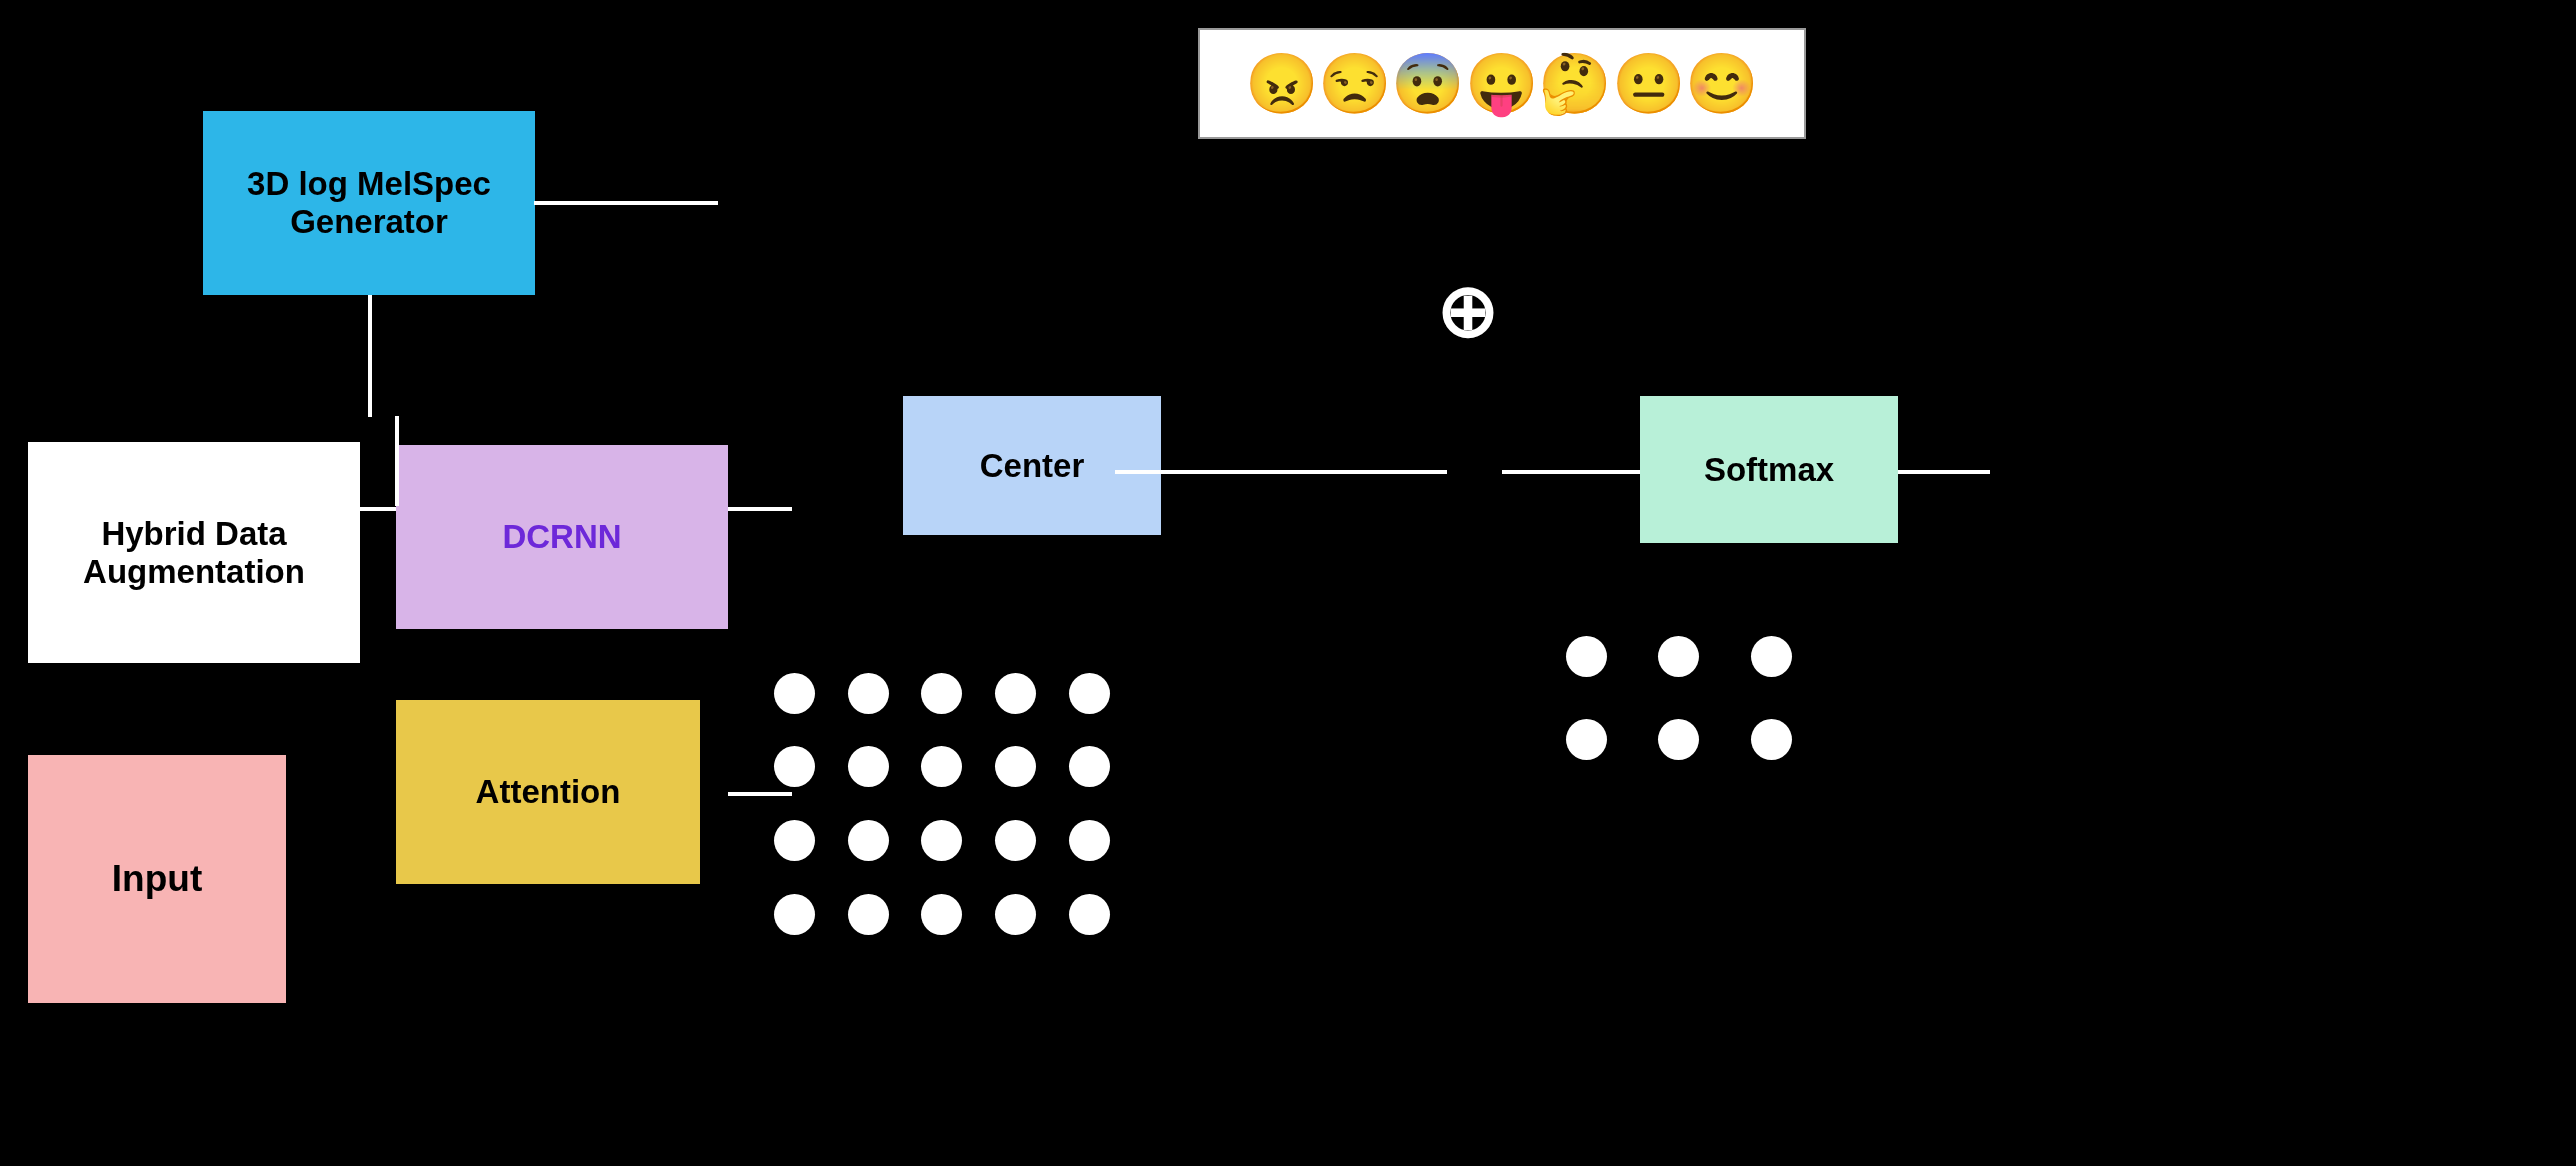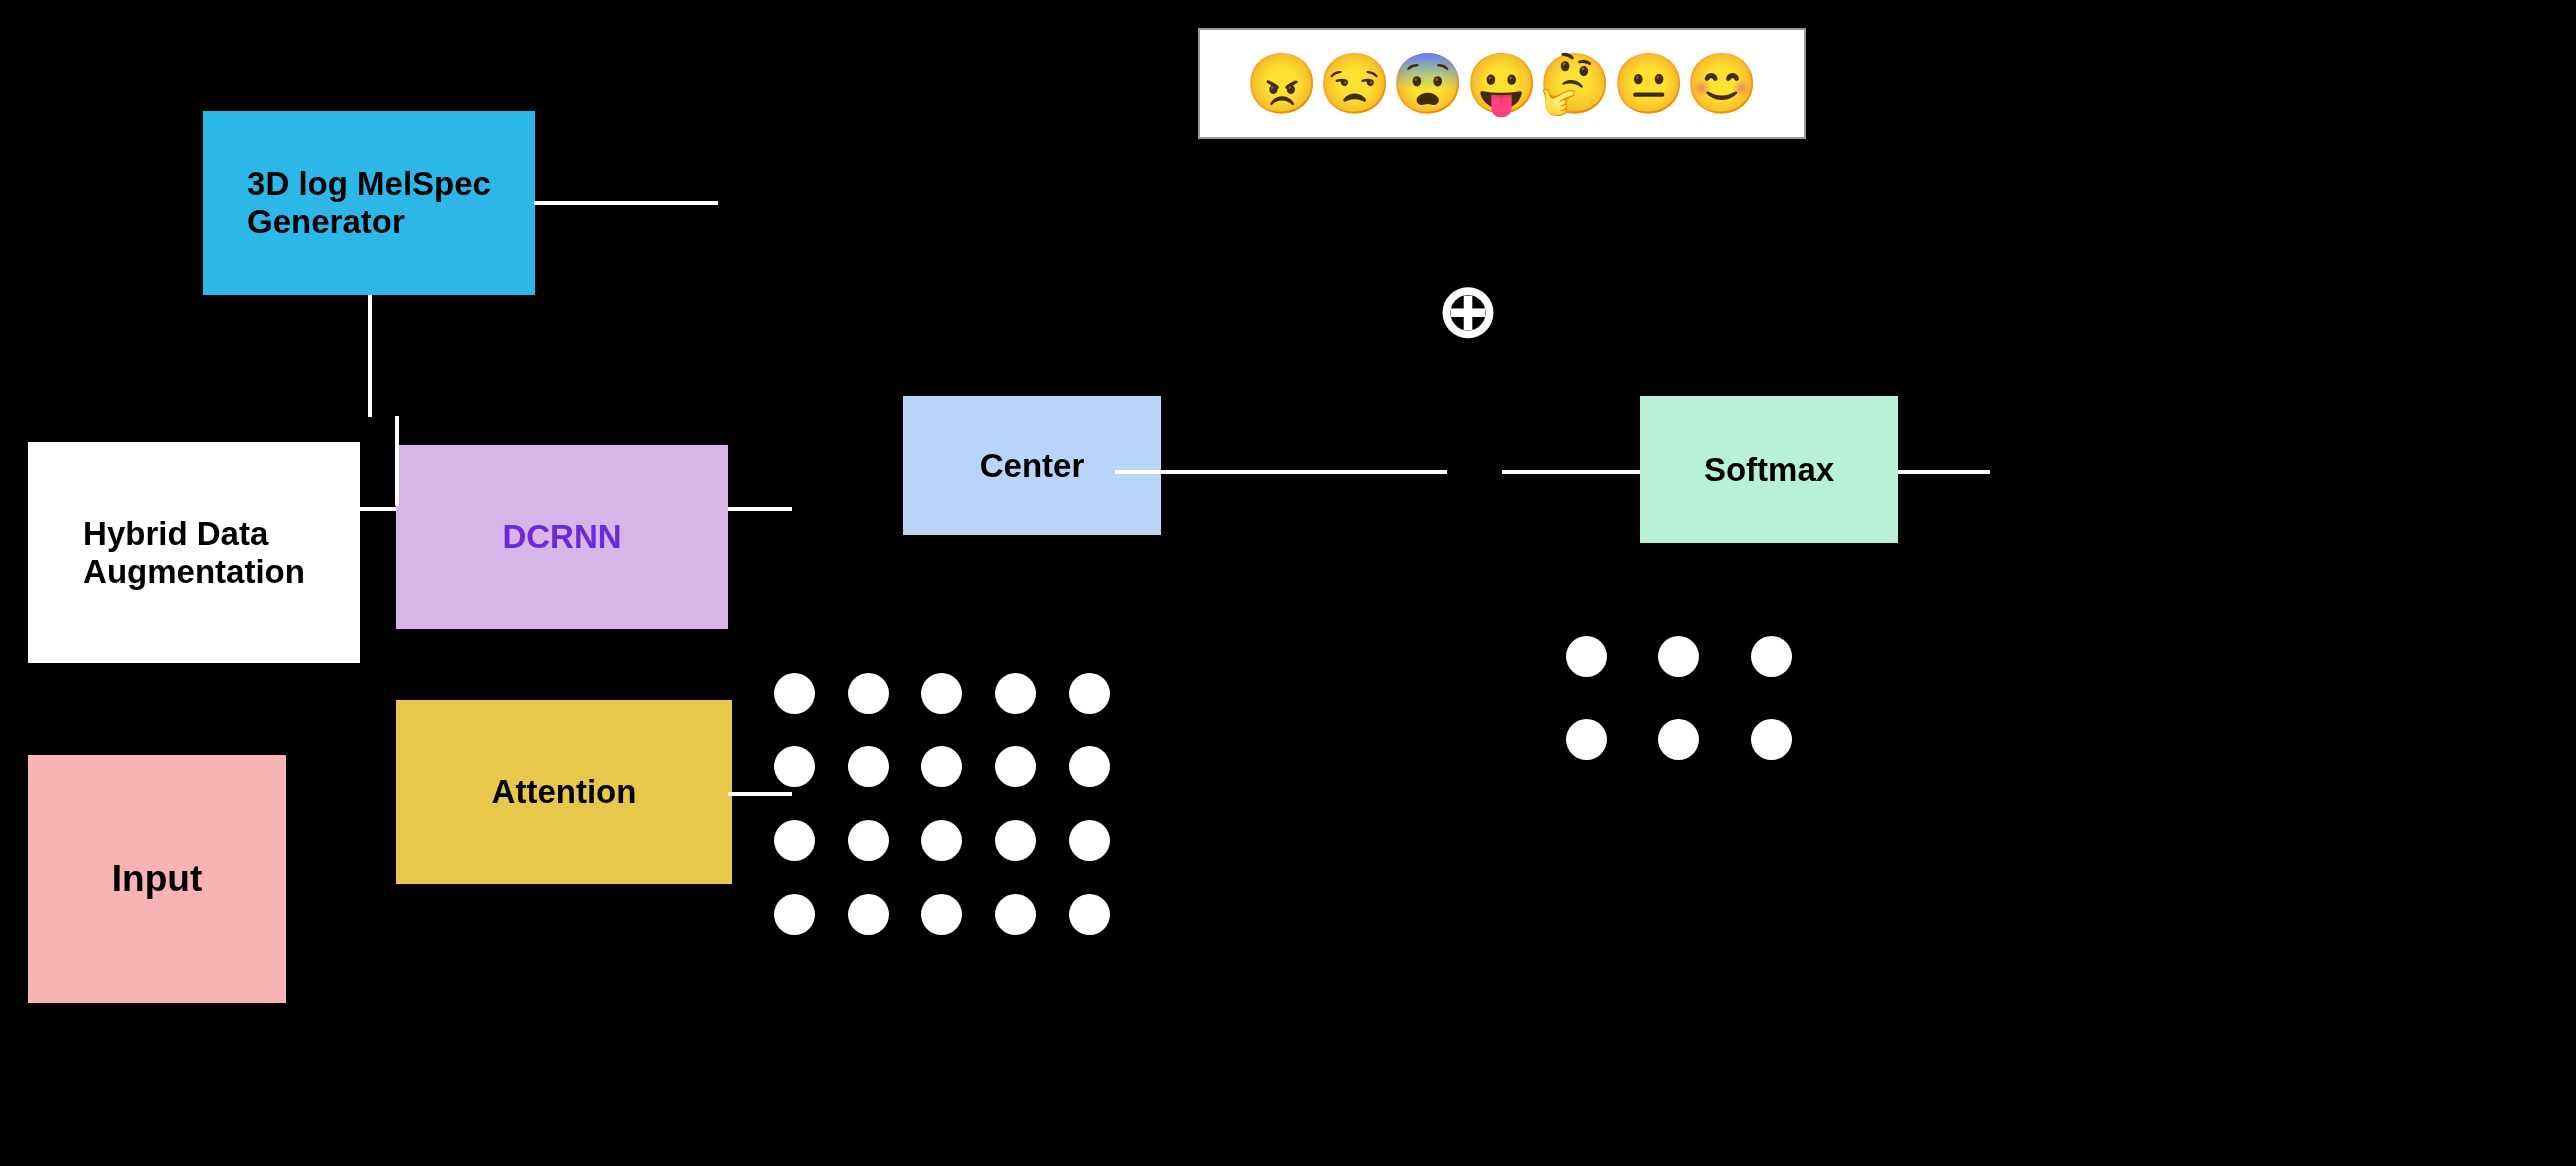--- a/index.html
+++ b/index.html
@@ -9,20 +9,21 @@
       height: 1166px;
       overflow: hidden;
       font-family: Arial, sans-serif;
       position: relative;
     }
     .box {
       position: absolute;
       display: flex;
       align-items: center;
       justify-content: center;
+      text-align: center;
       font-weight: bold;
       font-size: 33px;
       border: none;
     }
     .emoji-strip {
       position: absolute;
       background: #fff;
       border: 2.8px solid #999;
       display: flex;
       align-items: center;
@@ -72,21 +73,21 @@
 </div>
 
 <div class="box" style="background:#f8b4b4; left:28px; top:755px; width:258px; height:248px; color:#000; font-size:37px;">
   <span>Input</span>
 </div>
 
 <div class="box" style="background:#d8b4e8; left:396px; top:415px; width:332px; height:184px; color:#6d28d9;margin-top:30px;">
   <span>DCRNN</span>
 </div>
 
-<div class="box" style="background:#e8c84a; left:396px; top:700px; width:336px; height:184px; color:#000;">
+<div class="box" style="background:#e8c84a; left:396px; top:700px; width:304px; height:184px; color:#000;">
   <span>Attention</span>
 </div>
 
 <div class="box" style="background:#b8d4f8; left:903px; top:396px; width:258px; height:139px; color:#000;">
   <span>Center</span>
 </div>
 
 <div class="box" style="background:#b8f0d8; left:1640px; top:396px; width:258px; height:147px; color:#000;">
   <span>Softmax</span>
 </div>

